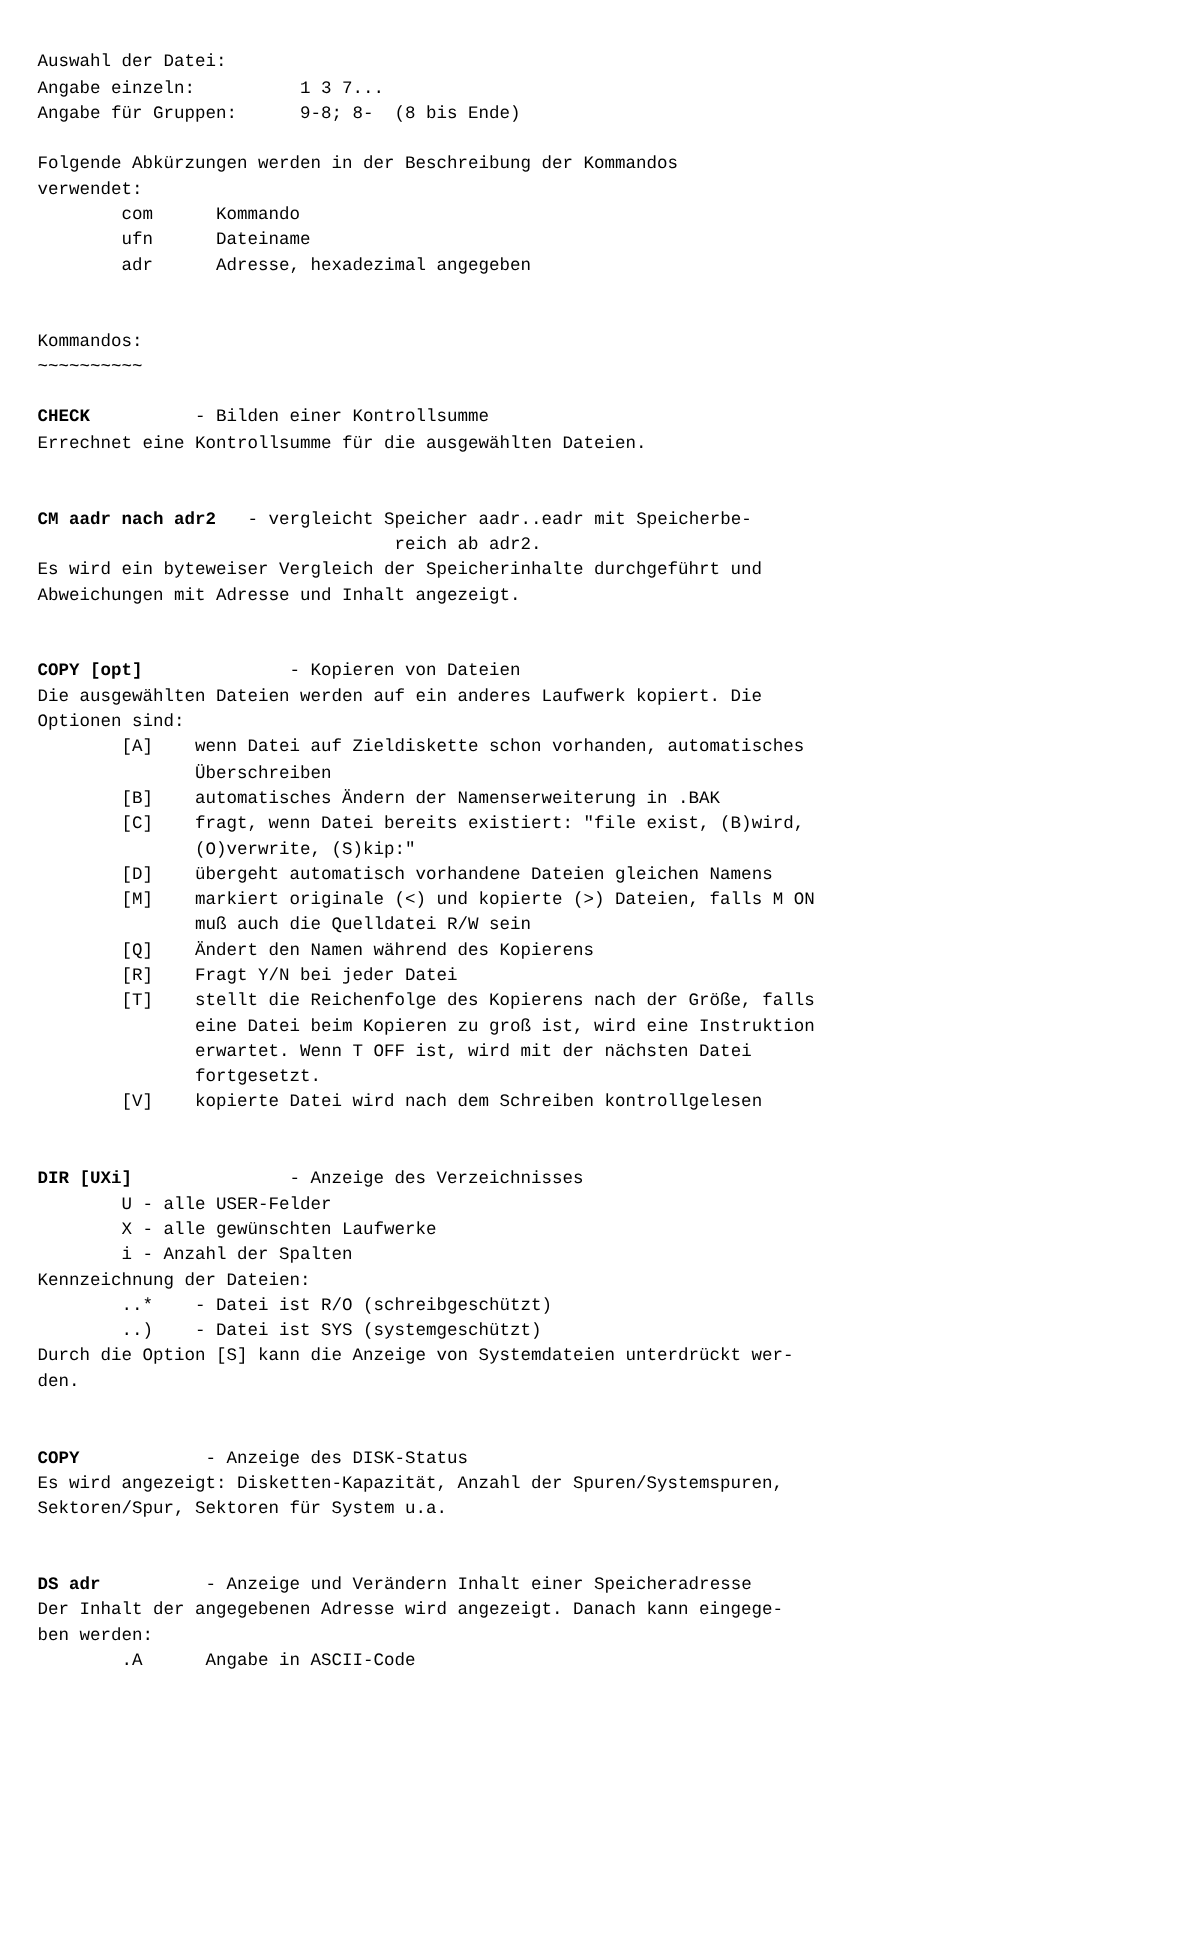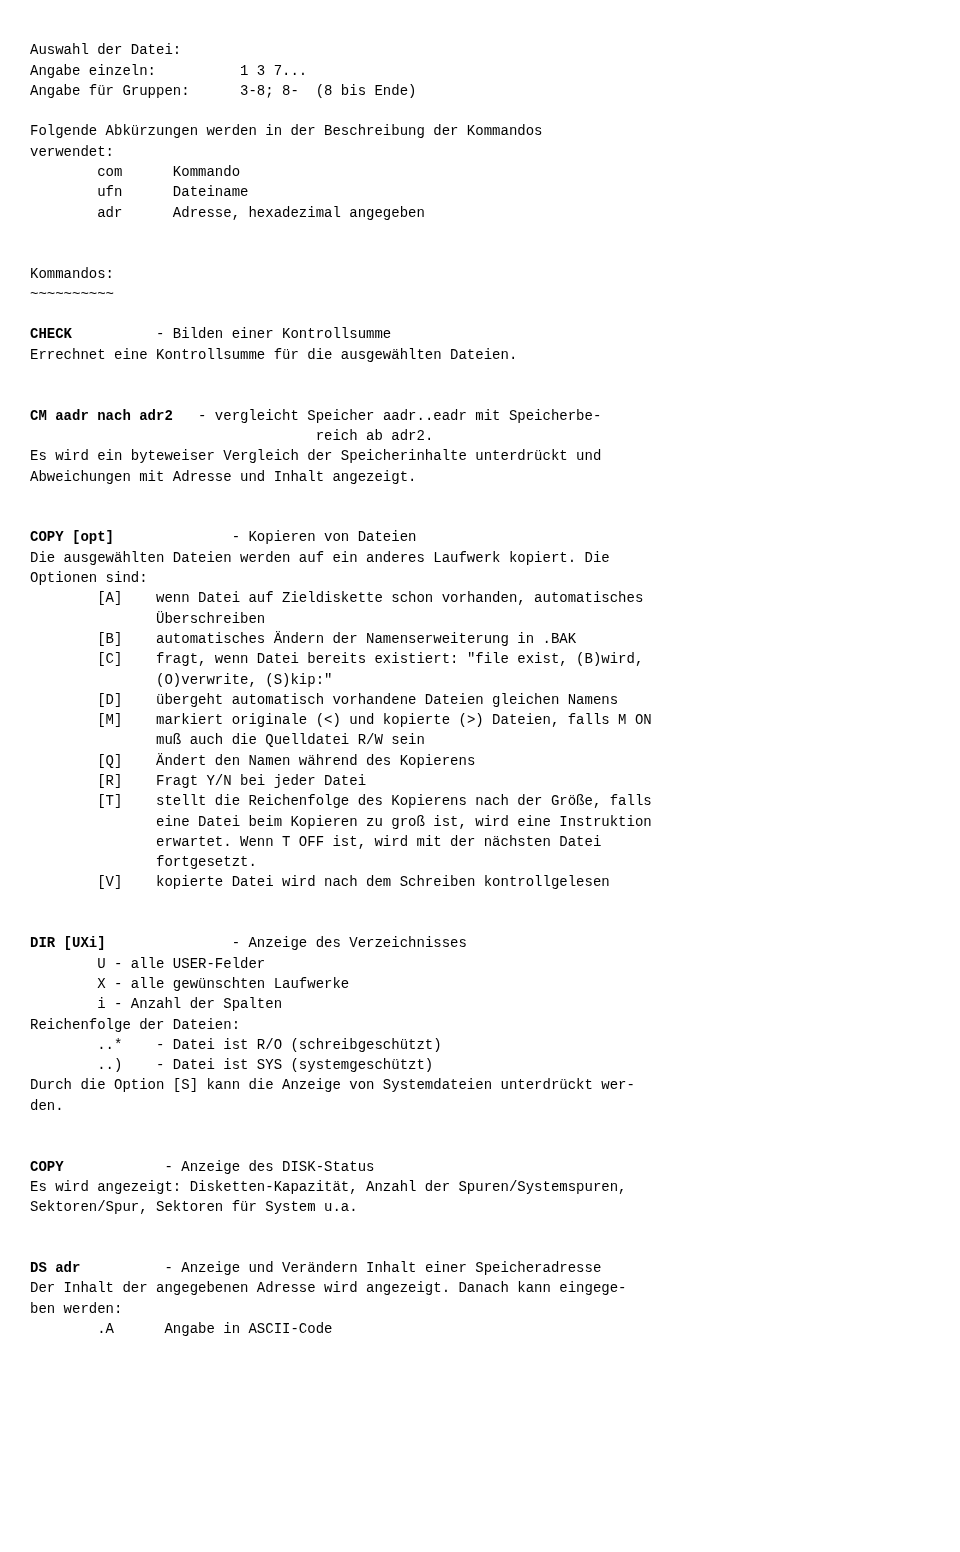--- a/index.html
+++ b/index.html
@@ -31,39 +31,39 @@
     .italic {
     }
   </style>
 </head>
 <body>
 
 <div class="content">
   <div class="pre-block">
 <span>Auswahl der Datei:</span>
 <span>Angabe einzeln:          1 3 7...</span>
-<span>Angabe für Gruppen:      3-8; 8-  (8 bis Ende)</span>
+<span>Angabe für Gruppen:      9-8; 8-  (8 bis Ende)</span>
 
 <span>Folgende Abkürzungen werden in der Beschreibung der Kommandos</span>
 <span>verwendet:</span>
 <span>        com      Kommando</span>
 <span>        ufn      Dateiname</span>
 <span>        adr      Adresse, hexadezimal angegeben</span>
 
 
 <span>Kommandos:</span>
 <span>~~~~~~~~~~</span>
 
 <span><span class="bold">CHECK</span>          - Bilden einer Kontrollsumme</span>
 <span>Errechnet eine Kontrollsumme für die ausgewählten Dateien.</span>
 
 
 <span><span class="bold">CM aadr nach adr2</span>   - vergleicht Speicher <span class="italic">aadr</span>..<span class="italic">eadr</span> mit Speicherbe-</span>
 <span>                                  reich ab <span class="italic">adr2</span>.</span>
-<span>Es wird ein byteweiser Vergleich der Speicherinhalte unterdrückt und</span>
+<span>Es wird ein byteweiser Vergleich der Speicherinhalte durchgeführt und</span>
 <span>Abweichungen mit Adresse und Inhalt angezeigt.</span>
 
 
 <span><span class="bold">COPY [opt]</span>              - Kopieren von Dateien</span>
 <span>Die ausgewählten Dateien werden auf ein anderes Laufwerk kopiert. Die</span>
 <span>Optionen sind:</span>
 <span>        [A]    wenn Datei auf Zieldiskette schon vorhanden, automatisches</span>
 <span>               Überschreiben</span>
 <span>        [B]    automatisches Ändern der Namenserweiterung in .BAK</span>
 <span>        [C]    fragt, wenn Datei bereits existiert: "file exist, (B)wird,</span>
@@ -77,21 +77,21 @@
 <span>               eine Datei beim Kopieren zu groß ist, wird eine Instruktion</span>
 <span>               erwartet. Wenn T OFF ist, wird mit der nächsten Datei</span>
 <span>               fortgesetzt.</span>
 <span>        [V]    kopierte Datei wird nach dem Schreiben kontrollgelesen</span>
 
 
 <span><span class="bold">DIR [UXi]</span>               - Anzeige des Verzeichnisses</span>
 <span>        U - alle USER-Felder</span>
 <span>        X - alle gewünschten Laufwerke</span>
 <span>        i - Anzahl der Spalten</span>
-<span>Reichenfolge der Dateien:</span>
+<span>Kennzeichnung der Dateien:</span>
 <span>        ..*    - Datei ist R/O (schreibgeschützt)</span>
 <span>        ..)    - Datei ist SYS (systemgeschützt)</span>
 <span>Durch die Option [S] kann die Anzeige von Systemdateien unterdrückt wer-</span>
 <span>den.</span>
 
 
 <span><span class="bold">COPY</span>            - Anzeige des DISK-Status</span>
 <span>Es wird angezeigt: Disketten-Kapazität, Anzahl der Spuren/Systemspuren,</span>
 <span>Sektoren/Spur, Sektoren für System u.a.</span>
 

